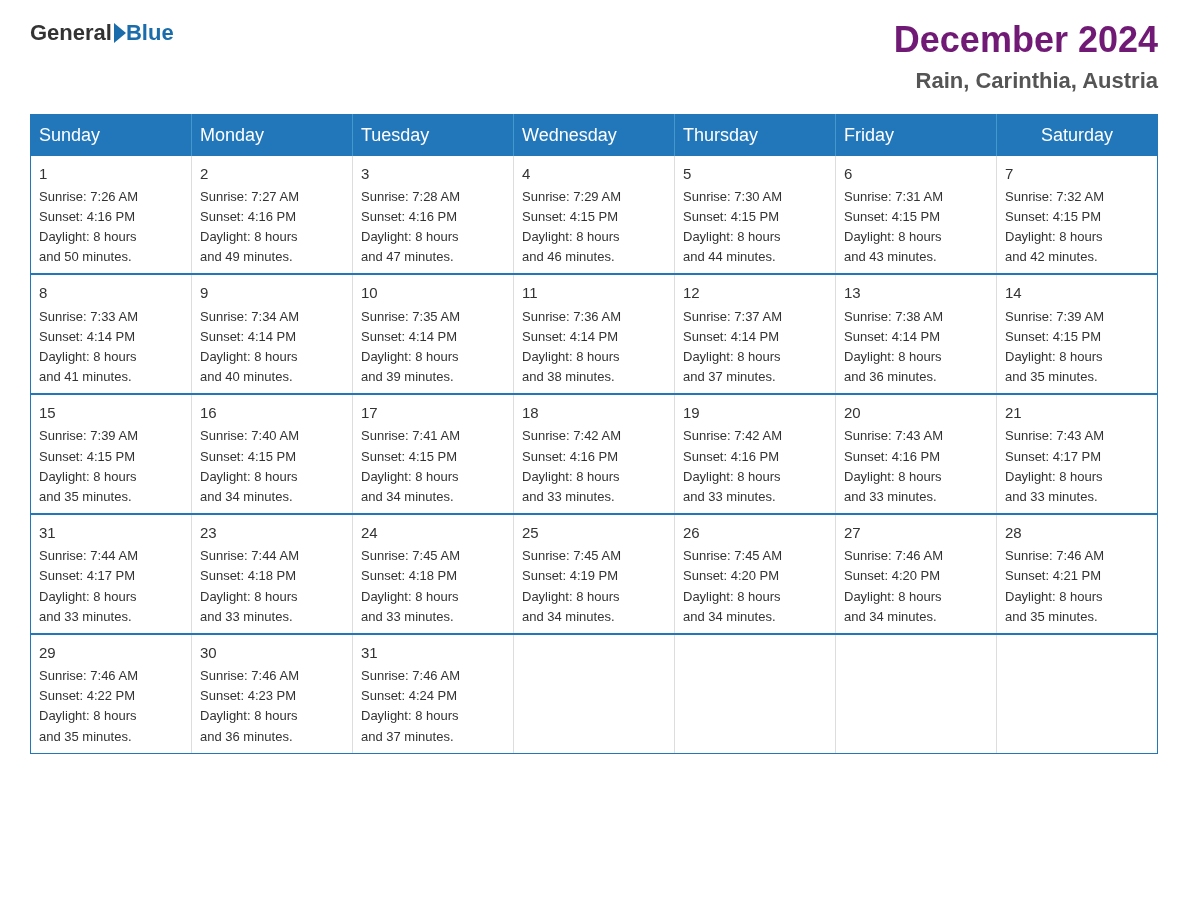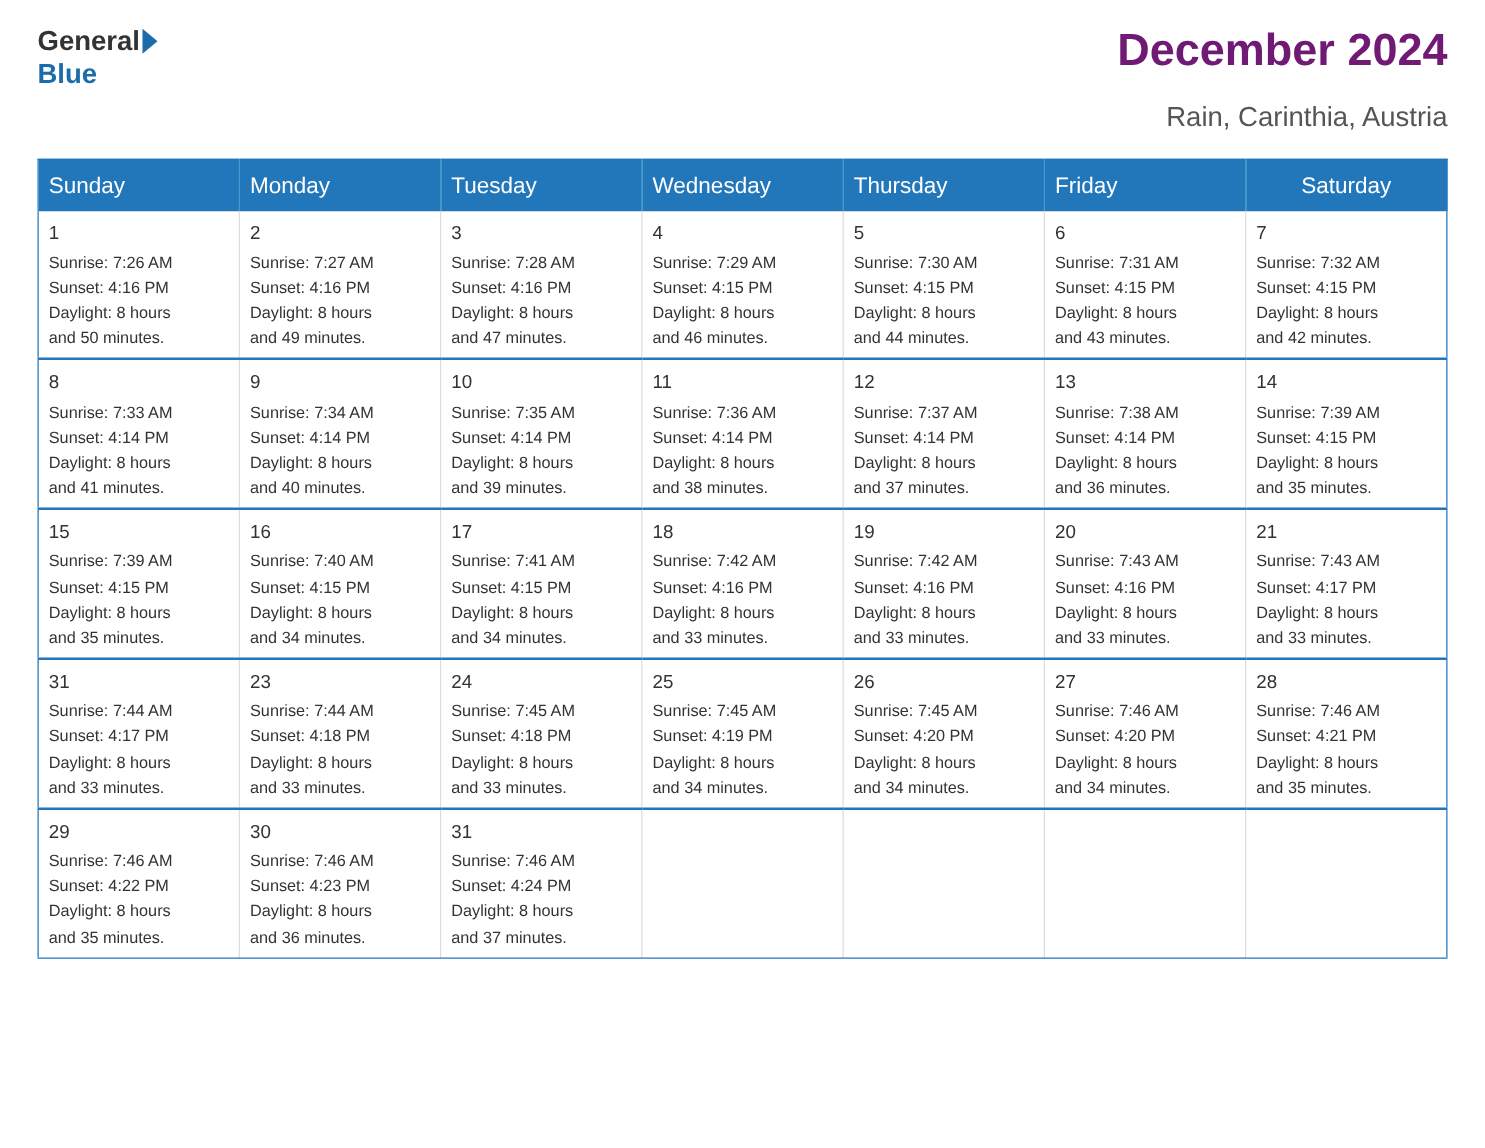--- a/index.html
+++ b/index.html
@@ -32,40 +32,40 @@
       vertical-align: middle;
     }
     .logo-text-blue {
       font-size: 22px;
       font-weight: bold;
       color: #1a6daa;
       display: block;
     }
     .logo-block {
       display: flex;
-      flex-direction: column;
+      flex-direction: row;
     }
     .logo-top-row {
       display: flex;
       align-items: center;
     }
     .title-block {
       text-align: right;
     }
     .title-block h1 {
       font-size: 36px;
       font-weight: bold;
       color: #701a75;
       line-height: 1.1;
     }
     .title-block h2 {
       font-size: 22px;
-      font-weight: normal;
+      font-weight: bold;
       color: #555;
-      margin-top: 21px;
+      margin-top: 8px;
     }
     .calendar {
       width: 100%;
       border-collapse: collapse;
       border: 1px solid #2277bb;
     }
     .calendar thead tr th {
       background-color: #2277bb;
       color: #fff;
       font-size: 18px;

